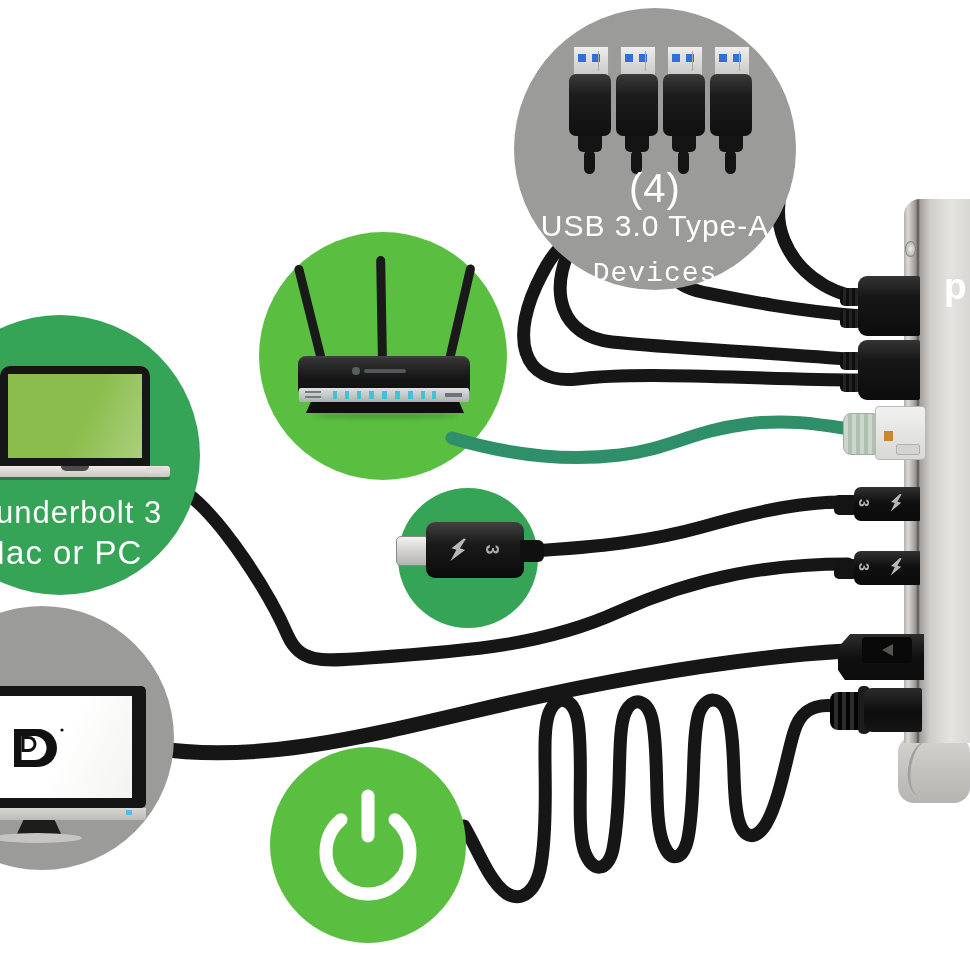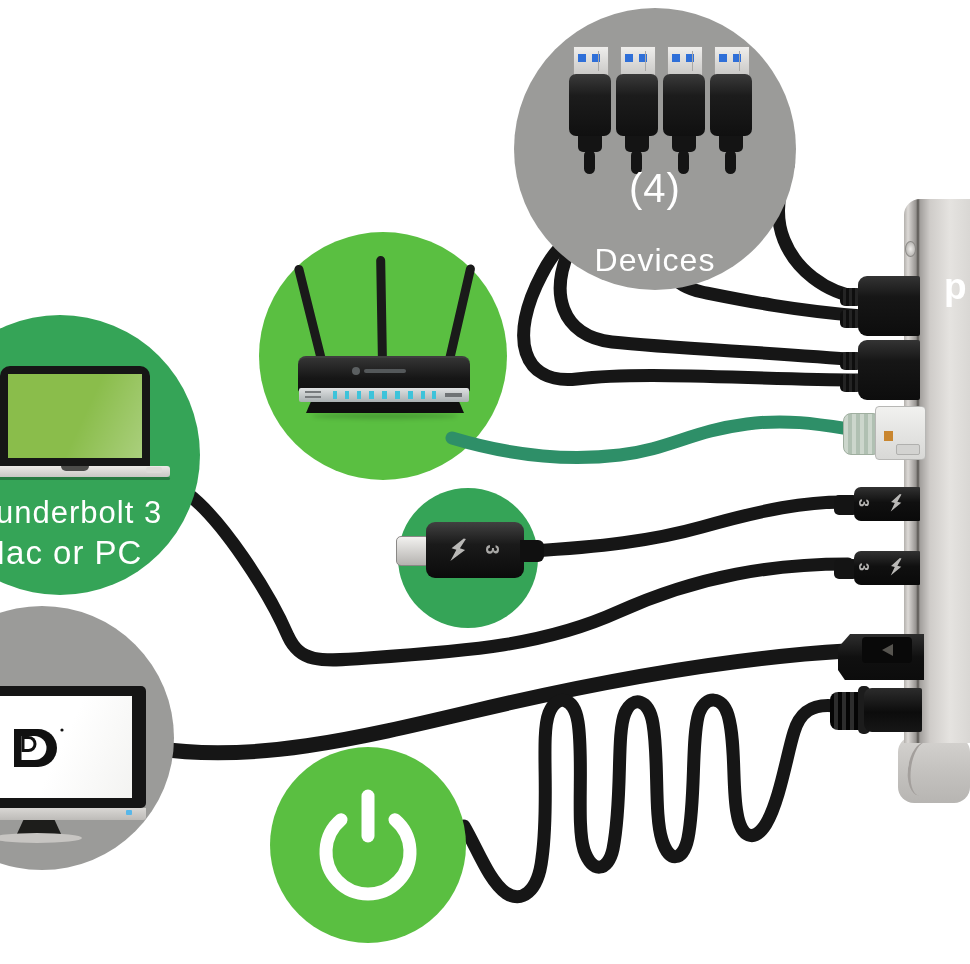--- a/index.html
+++ b/index.html
@@ -72,21 +72,22 @@
     <div class="abs" style="left:1px;top:0;width:34px;height:30px;background:linear-gradient(180deg,#efeeec,#c7c6c4);border:1px solid #9e9d9b;"></div>
     <div class="abs" style="left:6px;top:8px;width:8px;height:8px;background:#2f6fd8;"></div>
     <div class="abs" style="left:20px;top:8px;width:8px;height:8px;background:#2f6fd8;"></div>
     <div class="abs" style="left:26px;top:5px;width:1px;height:20px;background:#a9a8a6;"></div>
     <div class="abs" style="left:-3px;top:28px;width:42px;height:62px;background:linear-gradient(180deg,#3a3a3a,#1c1c1c 35%,#101010);border-radius:7px;"></div>
     <div class="abs" style="left:6px;top:90px;width:24px;height:16px;background:#141414;border-radius:0 0 5px 5px;"></div>
     <div class="abs" style="left:12px;top:104px;width:11px;height:24px;background:#141414;border-radius:6px;"></div>
   </div>
 
   <div class="abs z3 white-label" style="left:515px;top:166px;width:280px;font-size:40px;">(4)</div>
-  <div class="abs z3 white-label" style="left:515px;top:242px;width:280px;font-size:32px;">Devices</div>
+  <div class="abs z3 white-label" style="left:515px;top:209px;width:280px;font-size:30px;">USB 3.0 Type-A</div>
+  <div class="abs z3 white-label" style="left:515px;top:258px;width:280px;font-size:28px;font-family:Liberation Mono, monospace;">Devices</div>
 
   <div class="abs z3" style="left:318px;top:262px;width:9px;height:102px;background:#1a1a1a;border-radius:5px;transform:rotate(-14deg);transform-origin:50% 100%;"></div>
   <div class="abs z3" style="left:378px;top:256px;width:9px;height:108px;background:#1a1a1a;border-radius:5px;transform:rotate(-1deg);transform-origin:50% 100%;"></div>
   <div class="abs z3" style="left:444px;top:262px;width:9px;height:102px;background:#1a1a1a;border-radius:5px;transform:rotate(13deg);transform-origin:50% 100%;"></div>
   <div class="abs z3" style="left:298px;top:356px;width:172px;height:34px;background:linear-gradient(180deg,#343434,#161616 60%,#101010);border-radius:8px 8px 3px 3px;border-top:2px solid #3f3f3f;"></div>
   <div class="abs z3" style="left:352px;top:367px;width:8px;height:8px;border-radius:50%;background:#5b5f61;"></div>
   <div class="abs z3" style="left:364px;top:369px;width:42px;height:4px;border-radius:2px;background:#54585a;"></div>
   <div class="abs z3" style="left:299px;top:388px;width:170px;height:14px;background:linear-gradient(180deg,#dfe1e2,#aab0b2);border-radius:2px;">
     <div class="abs" style="left:6px;top:3px;width:16px;height:2px;background:#777b7d;"></div>
     <div class="abs" style="left:6px;top:8px;width:16px;height:2px;background:#777b7d;"></div>

